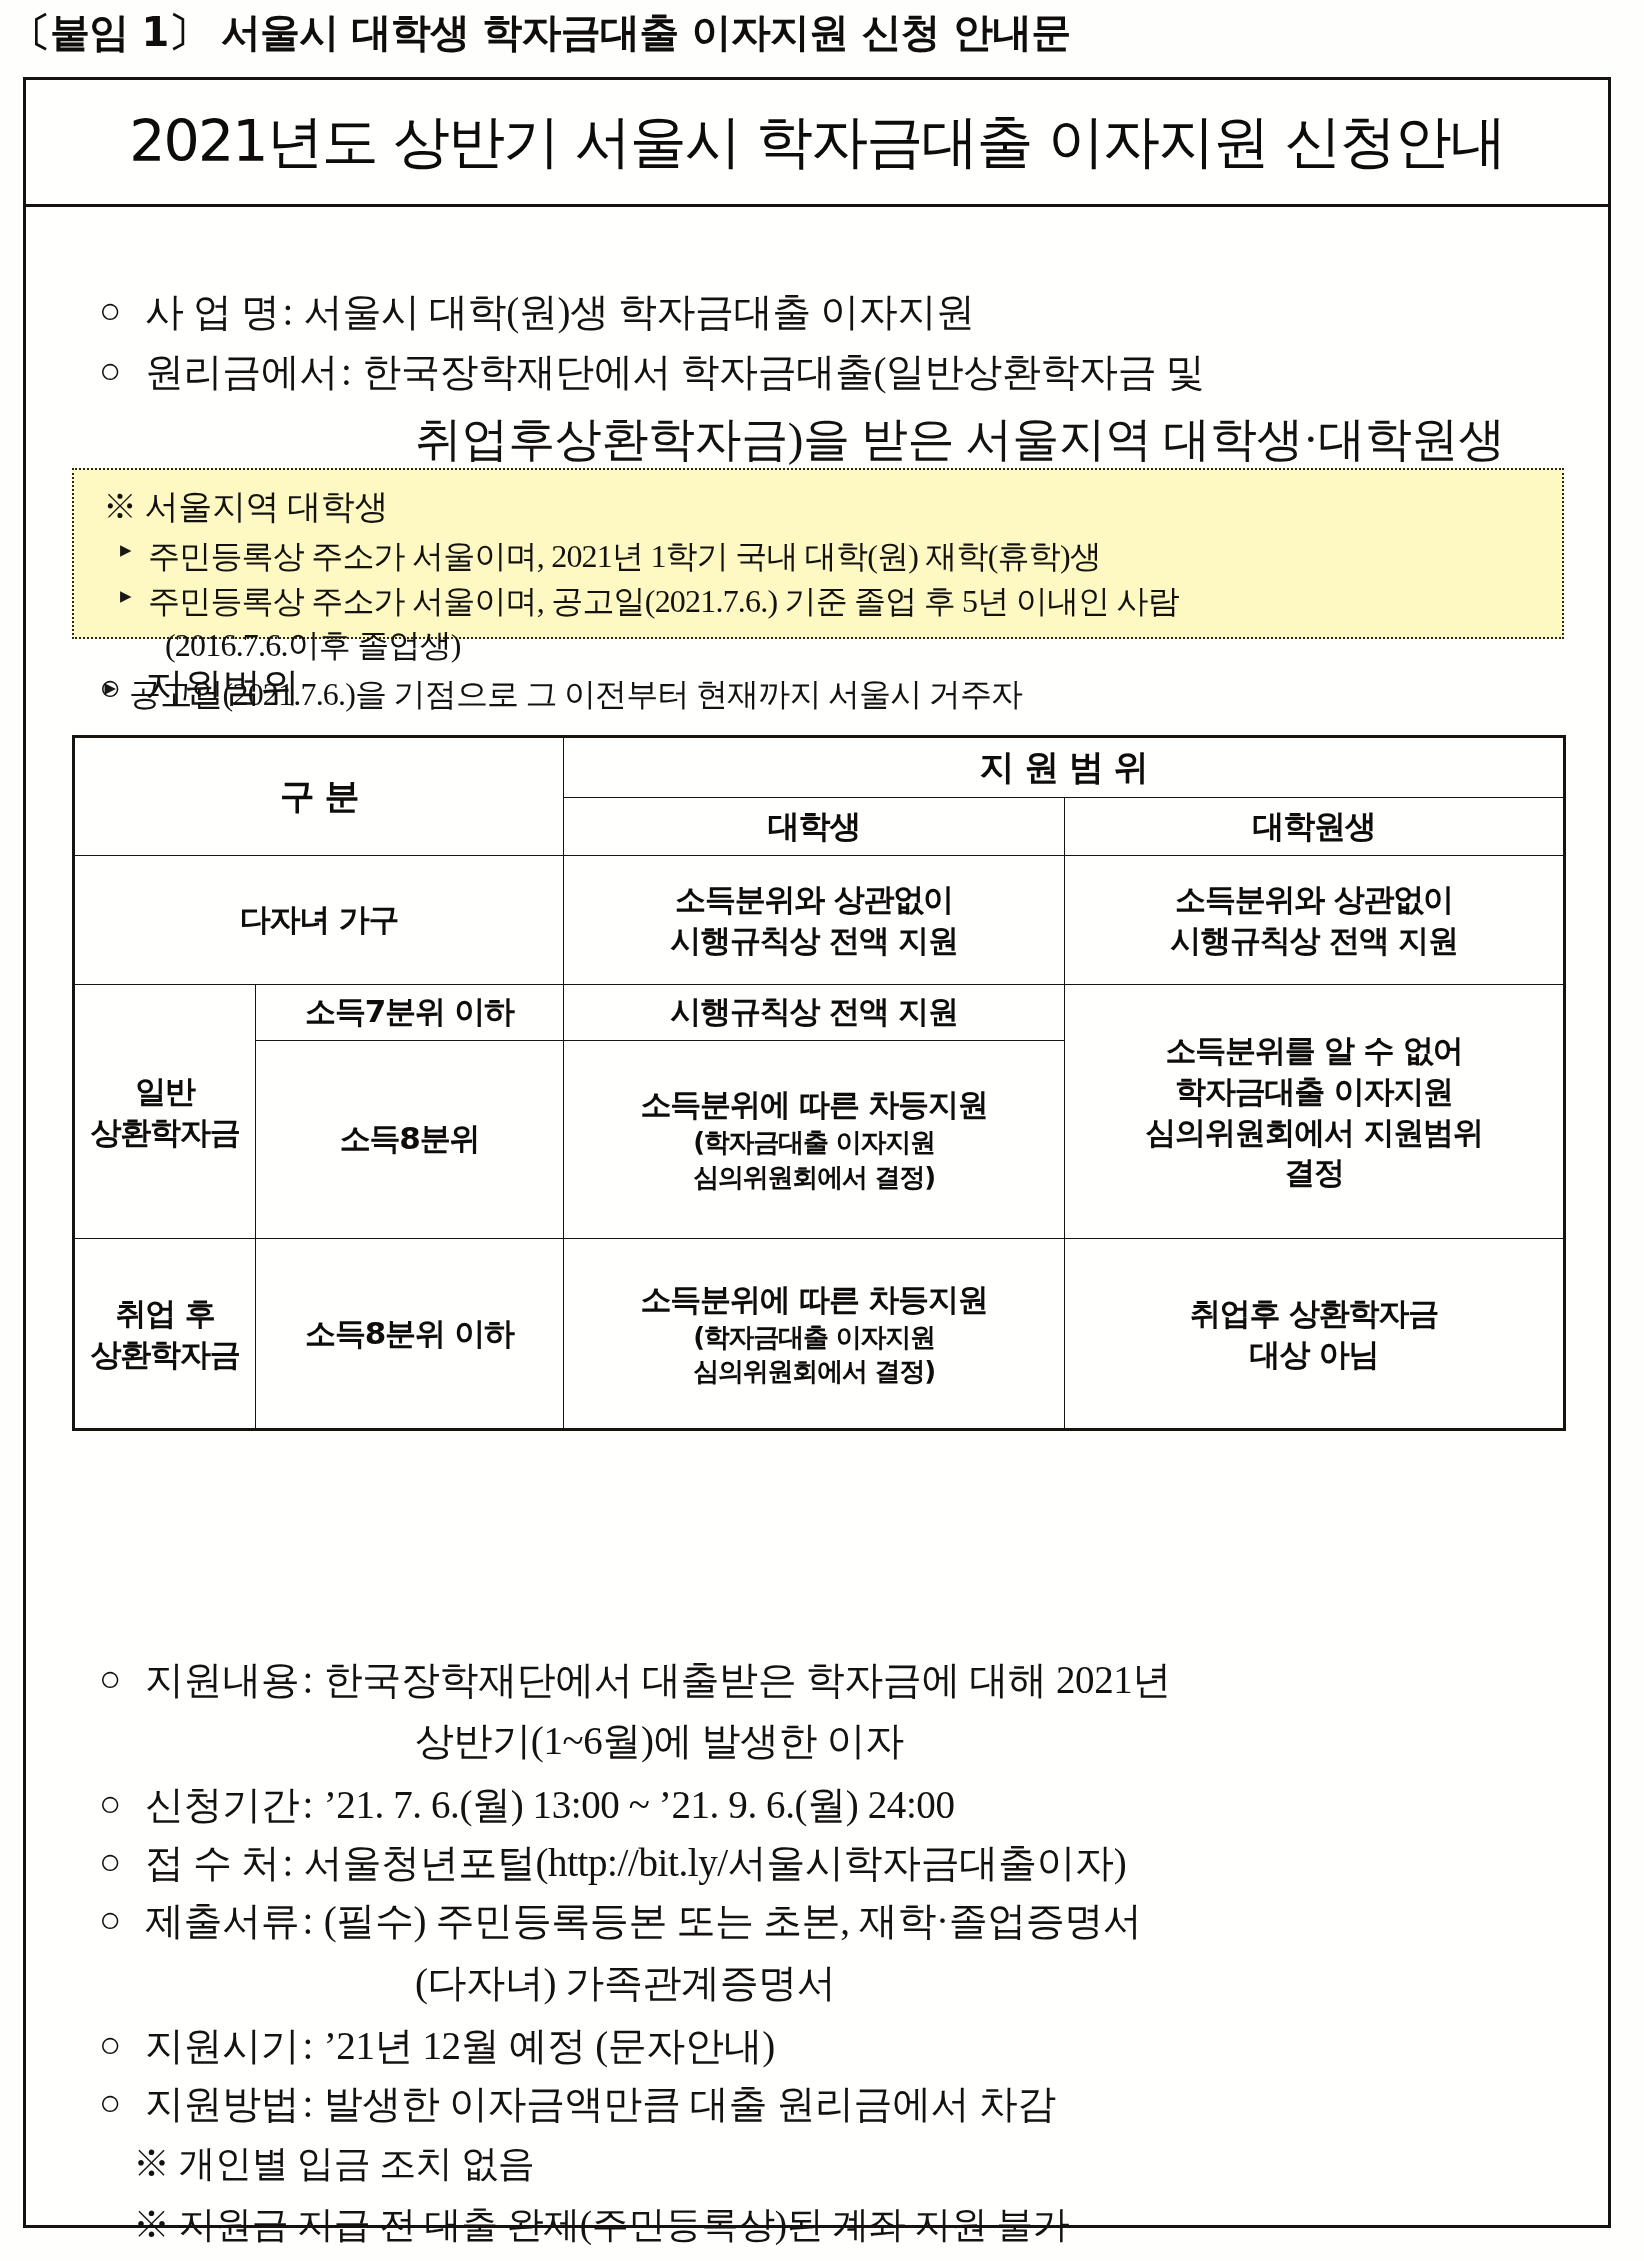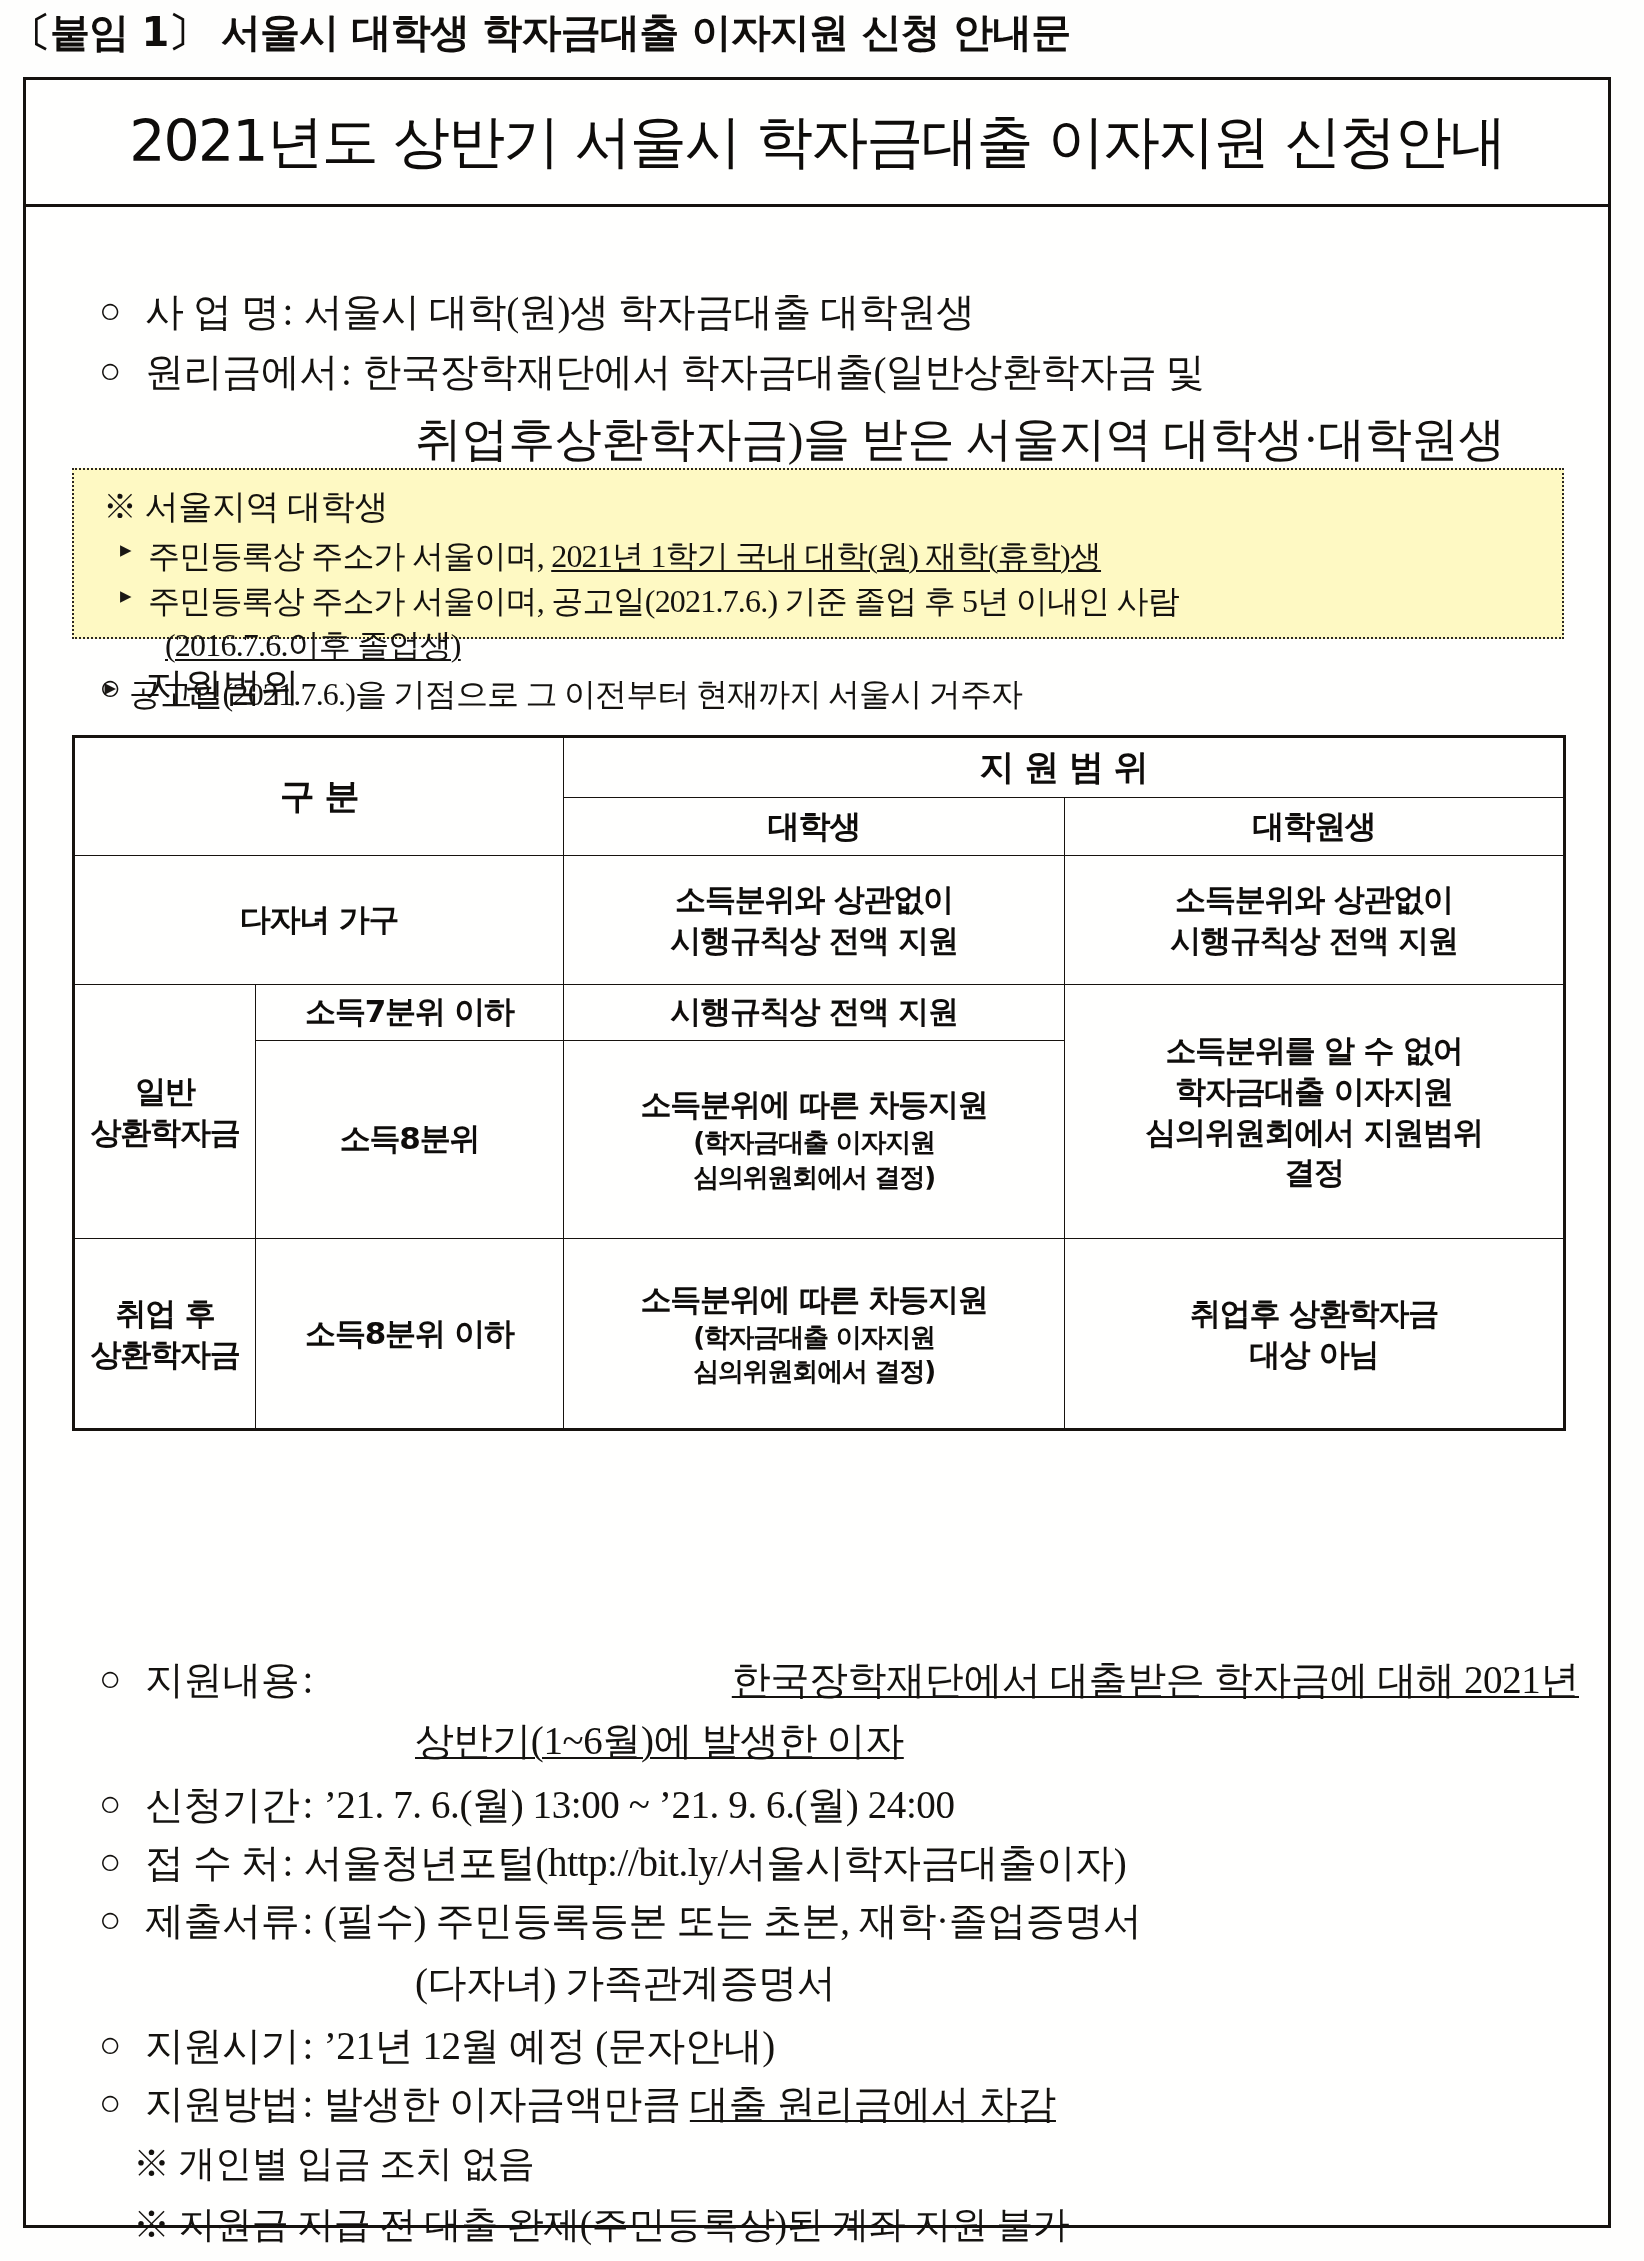--- a/index.html
+++ b/index.html
@@ -150,21 +150,21 @@
     font-size: 23px;
     color: #1a1714;
   }
   .note-sub {
     font-size: 32px;
     letter-spacing: -0.8px;
     white-space: nowrap;
     padding-left: 62px;
     margin-top: -1.5px;
   }
-  .u { text-decoration: underline; text-underline-offset: 3.1px; text-decoration-thickness: 2.3px; text-align: right; }
+  .u { text-underline-offset: 3.1px; text-decoration-thickness: 2.3px; }
 
   
   .scope-head {
     position: absolute;
     left: 73px;
     top: 453px;
     font-size: 39px;
     letter-spacing: -0.4px;
     white-space: nowrap;
     display: flex;
@@ -257,21 +257,21 @@
     </div>
 
     <div class="body-area">
 
       <div class="sec-top">
 
         <div class="o-row">
           <span class="o-mark">○</span>
           <span class="o-label">사 업 명</span>
           <span class="o-colon">:</span>
-          <span class="o-value">서울시 대학(원)생 학자금대출 대학원생</span>
+          <span class="o-value">서울시 대학(원)생 학자금대출 이자지원</span>
         </div>
 
         <div class="o-row">
           <span class="o-mark">○</span>
           <span class="o-label">원리금에서</span>
           <span class="o-colon">:</span>
           <span class="o-value">한국장학재단에서  학자금대출(일반상환학자금  및</span>
         </div>
         <div class="cont-line">취업후상환학자금)을  받은  서울지역  대학생·대학원생</div>
       </div>

